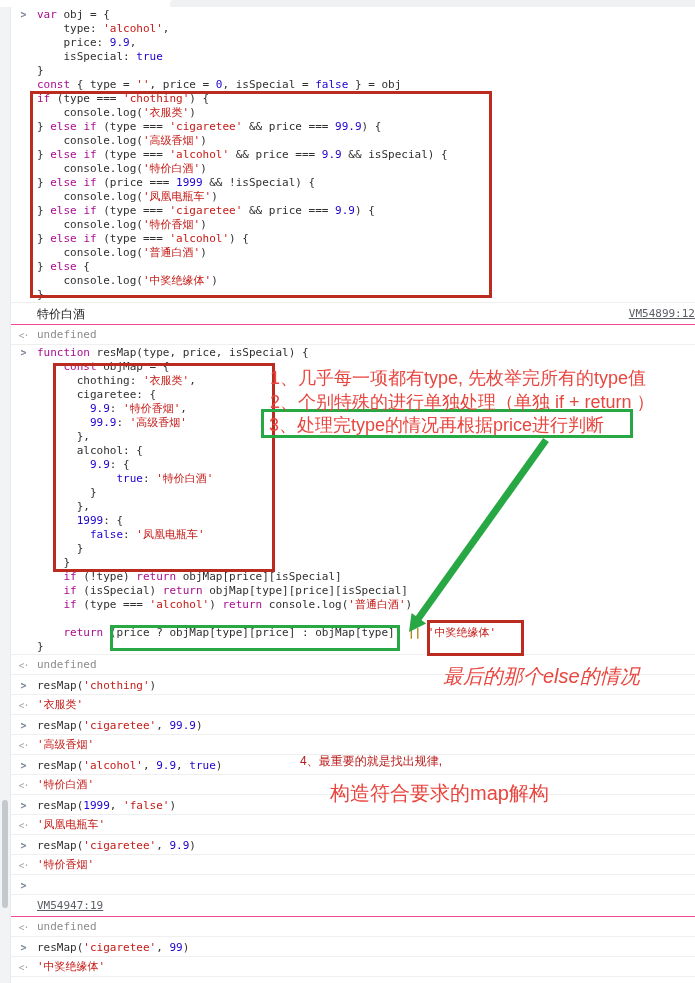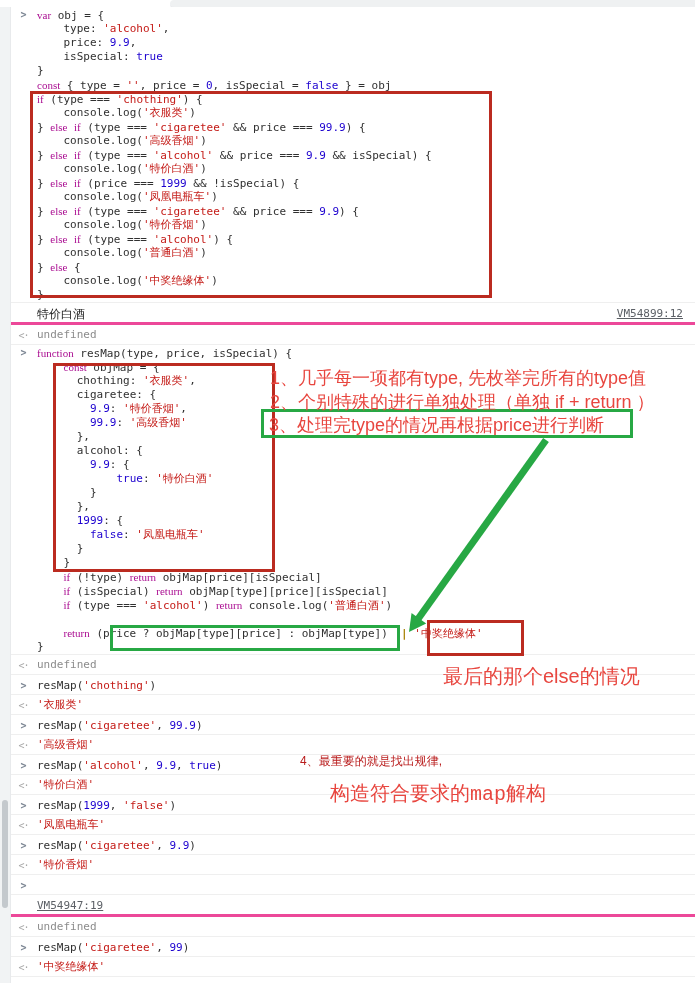--- a/index.html
+++ b/index.html
@@ -11,29 +11,29 @@
                   border-radius:5px 0 0 5px;border-bottom:1px solid #e6e8ea;}
   
   #leftstrip{position:absolute;left:0;top:7px;width:10px;height:976px;background:#f1f3f4;
              border-right:1px solid #e8eaec;z-index:2;}
   #leftthumb{position:absolute;left:2px;top:793px;width:6px;height:108px;background:#c4c9cd;border-radius:3px;}
   
   #console{position:absolute;left:10px;top:7px;width:685px;z-index:1;}
   .crow{display:flex;align-items:flex-start;border-bottom:1px solid #efefef;box-sizing:border-box;
         font-size:11px;line-height:14px;color:#303030;background:#fff;}
   .crow.small{height:20px;padding-top:3px;}
-  .crow.logrow{height:22px;padding-top:4px;border-top:none;border-bottom:3px solid #ec4899;font-size:12px;}
+  .crow.logrow{height:22px;padding-top:4px;border-top:none;border-bottom:1px solid #ec4899;font-size:12px;}
   .gutter{flex:0 0 27px;text-align:center;font-size:10px;padding-top:1px;}
   .gut-in{color:#7d8794;font-weight:bold;}
   .gut-res{color:#a8a8a8;letter-spacing:-1px;}
   .ccontent{flex:1 1 auto;min-width:0;white-space:pre;}
   .codeblock{padding-top:1px;}
   .cline{white-space:pre;height:14px;}
-  .srclink{flex:0 0 auto;padding-right:12px;font-size:11px;color:#5c6066;text-decoration:underline;cursor:pointer;}
-  .tk-k{color:#aa0d91;font-family:Liberation Serif, serif;}
+  .srclink{flex:0 0 auto;padding-right:0;font-size:11px;color:#5c6066;text-decoration:underline;cursor:pointer;}
+  .tk-k{color:#aa0d91;}
   .tk-s{color:#c41a16;text-align:center;}
   .tk-n{color:#1c00cf;}
   .tk-d{color:#303030;}
   .tk-o{color:#a67f00;font-weight:bold;}
   .res-str{color:#c41a16;}
   .res-und{color:#8c8c8c;}
   .log-txt{color:#1b1b1b;}
   
   #overlay{position:absolute;left:0;top:0;width:695px;height:948px;z-index:5;pointer-events:none;}
   .ann-box{position:absolute;box-sizing:border-box;}
@@ -134,21 +134,21 @@
     </div>
   <div id="overlay">
       <div class="ann-box" style="left: 30px; top: 91px; width: 462px; height: 207px; border: 3px solid rgb(187, 43, 32);"></div>
       <div class="ann-box" style="left: 53px; top: 363px; width: 222px; height: 209px; border: 3px solid rgb(187, 43, 32);"></div>
       <div class="ann-box" style="left: 261px; top: 409px; width: 372px; height: 29px; border: 3px solid rgb(39, 168, 68);"></div>
       <div class="ann-box" style="left: 110px; top: 625px; width: 290px; height: 26px; border: 3px solid rgb(39, 168, 68);"></div>
       <div class="ann-box" style="left: 427px; top: 620px; width: 97px; height: 36px; border: 3px solid rgb(187, 43, 32);"></div>
       <div class="ann-text" style="left: 270px; top: 366px; font-size: 18px; color: rgb(232, 70, 63);">1、几乎每一项都有type, 先枚举完所有的type值</div>
       <div class="ann-text" style="left: 270px; top: 390px; font-size: 18px; color: rgb(232, 70, 63);">2、个别特殊的进行单独处理（单独 if + return ）</div>
       <div class="ann-text" style="left: 269px; top: 413px; font-size: 18px; color: rgb(232, 70, 63);">3、处理完type的情况再根据price进行判断</div>
-      <div class="ann-text" style="left: 443px; top: 663px; font-size: 20px; color: rgb(232, 70, 63);">最后的那个else的情况</div>
+      <div class="ann-text" style="left: 443px; top: 663px; font-size: 20px; color: rgb(232, 70, 63); font-style: italic;">最后的那个else的情况</div>
       <div class="ann-text" style="left: 300px; top: 753px; font-size: 12px; color: #b91c1c;">4、最重要的就是找出规律,</div>
-      <div class="ann-text" style="left: 330px; top: 780px; font-size: 20px; color: rgb(232, 70, 63); font-family: Liberation Mono, monospace;">构造符合要求的map解构</div>
+      <div class="ann-text" style="left: 330px; top: 780px; font-size: 20px; color: rgb(232, 70, 63);">构造符合要求的map解构</div>
       <svg id="arrowsvg" width="695" height="983">
         <line x1="546" y1="440" x2="418" y2="619" stroke="#27a844" stroke-width="7"></line>
         <polygon points="409,632 411.54805167944033,612.9341291140713 426.2004087578858,623.3891964044205" fill="#27a844"></polygon>
       </svg>
     </div>
 </div>
 
 </body></html>

